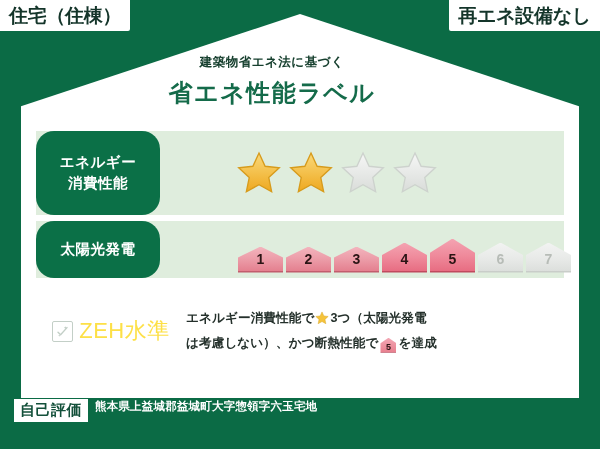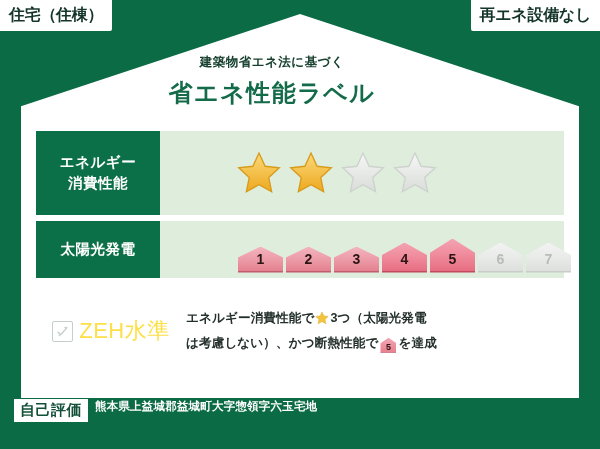--- a/index.html
+++ b/index.html
@@ -38,21 +38,21 @@
     clip-path: polygon(50% 0%, 100% 96%, 100% 100%, 0% 100%, 0% 96%);
   }
 
   
   .corner-badge {
     position: absolute;
     top: 0;
     background: #ffffff;
     color: #14352a;
     font-weight: bold;
-    font-size: 16px;
+    font-size: 19px;
     letter-spacing: -0.3px;
     display: flex;
     align-items: center;
     justify-content: center;
     height: 31px;
     padding: 0 9px;
     white-space: nowrap;
   }
   .badge-left  { left: 0;  border-bottom-right-radius: 2px; }
   .badge-right { right: 0; border-bottom-left-radius: 2px; font-family: Liberation Mono, monospace; }
@@ -100,20 +100,21 @@
     color: #ffffff;
     font-weight: bold;
     font-size: 14.5px;
     line-height: 1.45;
     display: flex;
     flex-direction: column;
     align-items: center;
     justify-content: center;
     text-align: center;
     letter-spacing: 0.5px;
+    border-radius: 18px;
   }
   .row-value {
     flex: 1;
     display: flex;
     align-items: center;
     padding-left: 76px;
   }
 
   .row-energy { height: 84px; }
   .row-insul  { height: 57px; }

